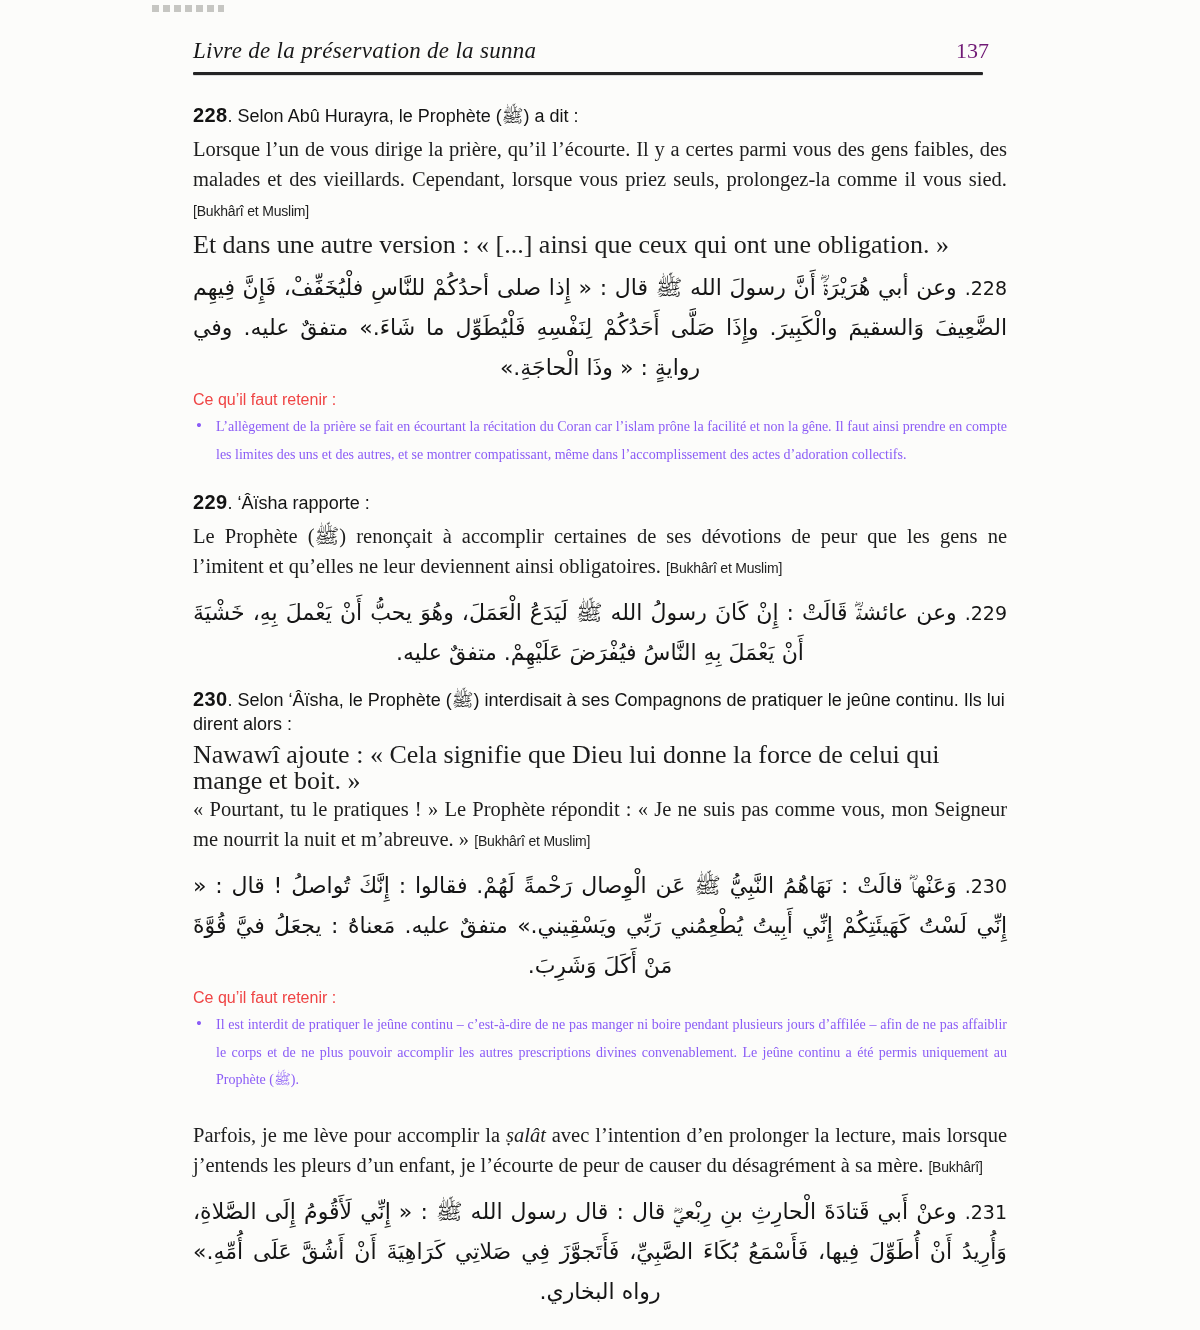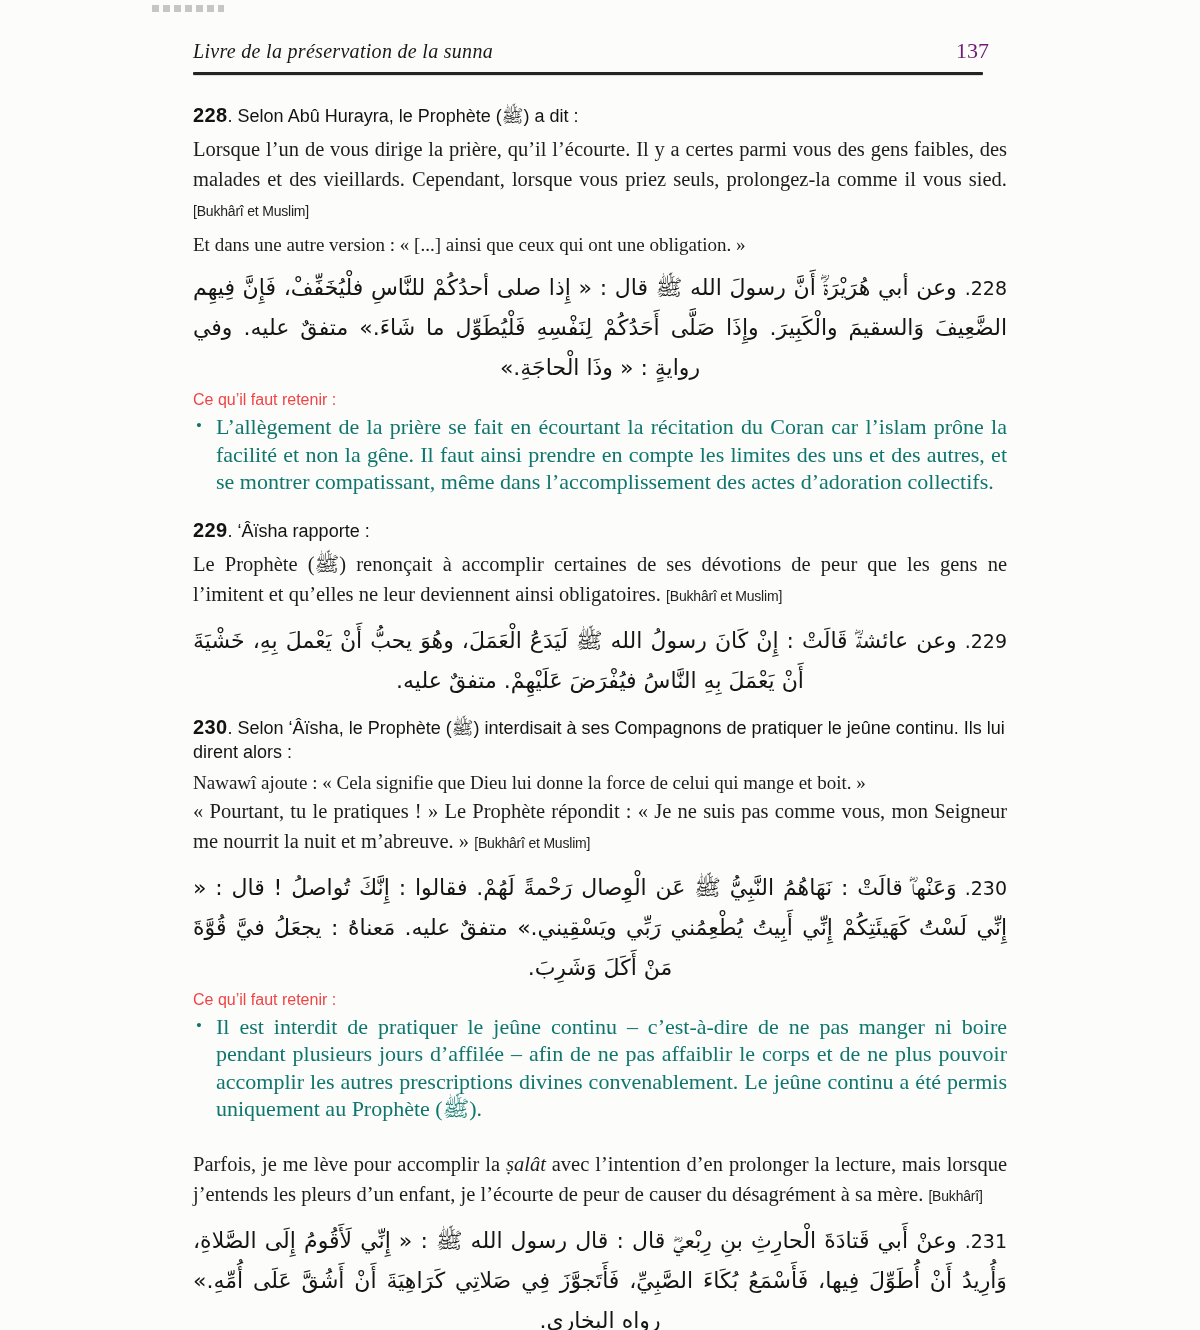--- a/index.html
+++ b/index.html
@@ -13,21 +13,21 @@
     overflow:hidden;
   }
   .scan-artifact{
     position:absolute;left:152px;top:5px;width:72px;height:7px;
     background:repeating-linear-gradient(90deg,#9a9a96 0 7px,transparent 7px 11px);
     opacity:.55;filter:blur(.7px);
   }
   .page-header{display:flex;justify-content:space-between;align-items:baseline;}
   .running-title{
     font-family:"Liberation Serif","DejaVu Serif",serif;
-    font-style:italic;font-size:20px;line-height:26px;color:#181818;letter-spacing:.3px;
+    font-style:italic;font-size:23px;line-height:26px;color:#181818;letter-spacing:.3px;
   }
   .page-number{
     font-family:"Liberation Serif","DejaVu Serif",serif;
     font-size:22px;line-height:26px;padding-right:18px;color:#701a75;
   }
   .header-rule{
     margin-top:8px;height:3px;width:calc(100% - 24px);
     background:#242424;border-radius:1px;
     box-shadow:0 1px 0 rgba(0,0,0,.12);
   }
@@ -37,21 +37,21 @@
   section.s231{margin-top:26px;}
   .h-head{
     font-family:"Liberation Sans","DejaVu Sans",sans-serif;
     font-size:18px;line-height:24px;margin:0 0 6px 0;color:#131313;
   }
   .h-num{font-weight:700;font-size:20px;letter-spacing:.4px;}
   .h-body{
     font-family:"Liberation Serif","DejaVu Serif",serif;
     font-size:20.5px;line-height:30px;text-align:justify;margin:0;color:#1d1d1d;
   }
-  .h-extra{margin-top:6px;font-size:19px;line-height:26px;text-align:left;}
+  .h-extra{margin-top:6px;font-size:26px;line-height:26px;text-align:left;}
   .h-body .src{
     font-family:"Liberation Sans","DejaVu Sans",sans-serif;
     font-size:14px;letter-spacing:-.2px;color:#222;
   }
   .h-body .it{font-style:italic;}
   .arabic{
     direction:rtl;
     font-family:"DejaVu Sans",sans-serif;
     font-size:22px;line-height:40px;
     text-align:justify;text-align-last:center;-moz-text-align-last:center;
@@ -59,21 +59,21 @@
   }
   .ar-num{font-size:19px;margin-left:8px;}
   .ret-label{
     font-family:"Liberation Sans","DejaVu Sans",sans-serif;
     font-size:16px;line-height:20px;margin:0;color:#ef4444;
   }
   .ret-list{list-style:none;margin:3px 0 0 0;padding:0;}
   .ret-list li{
     position:relative;padding-left:23px;
     font-family:"Liberation Serif","DejaVu Serif",serif;
-    font-size:22px;line-height:27.5px;text-align:justify;color:#0f766e;
+    font-size:14px;line-height:27.5px;text-align:justify;color:#8b5cf6;
   }
   .ret-list li::before{content:"•";position:absolute;left:3px;top:-1px;font-size:17px;}
 </style>
 </head>
 <body>
 
 <div class="page">
   <div class="scan-artifact"></div>
 
   <header class="page-header">

